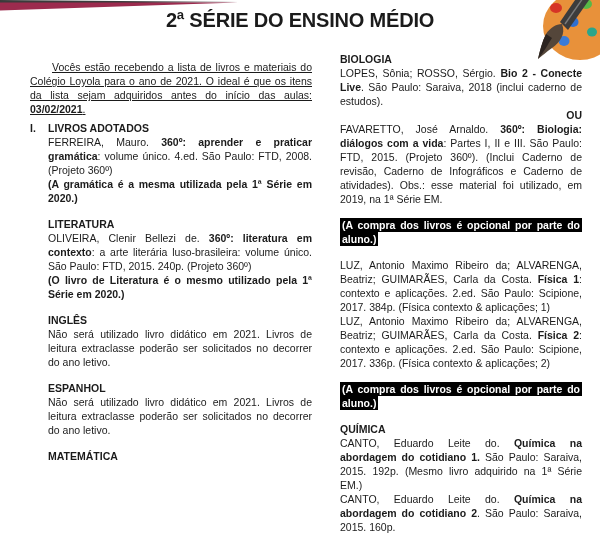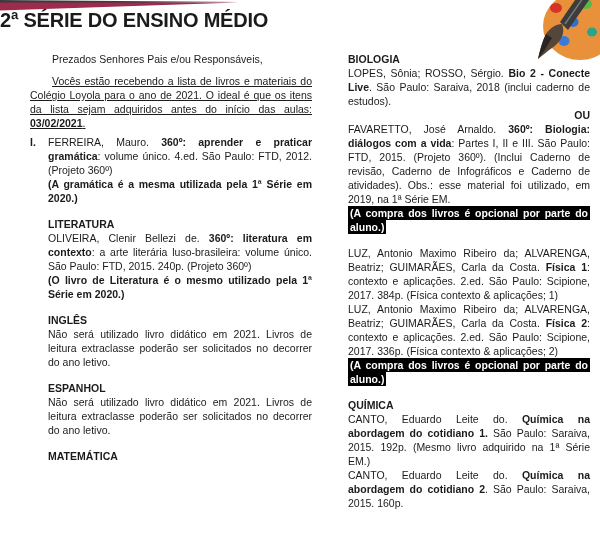--- a/index.html
+++ b/index.html
@@ -4,36 +4,36 @@
 <style>
   html,body{margin:0;padding:0;}
   body{
     width:600px;height:540px;background:#ffffff;position:relative;overflow:hidden;
     font-family:"Liberation Sans",sans-serif;color:#1b1b1b;
   }
   .page{position:absolute;inset:0;}
   .wedge{position:absolute;left:0;top:0;}
   .palette{position:absolute;left:518px;top:-14px;}
   .title{
-    position:absolute;top:9px;left:0;width:100%;
+    position:absolute;top:9px;left:0;width:100%;text-align:center;
     font-size:20px;font-weight:bold;letter-spacing:-0.2px;
   }
   .col{position:absolute;font-size:10.5px;line-height:14px;}
   .col-left{left:30px;top:52px;width:282px;}
-  .col-right{left:348px;top:52px;width:242px;}
+  .col-right{left:340px;top:52px;width:242px;}
   p{margin:0;}
   .just{text-align:justify;}
   .indent{text-indent:22px;}
   .b,.h{font-weight:bold;}
   .h{margin:0;}
   .mt8{margin-top:8px;text-decoration:underline;}
   .sec{margin-top:12px;}
   .adopted{position:relative;padding-left:18px;margin-top:5px;}
   .numeral{position:absolute;left:0;top:0;font-weight:bold;}
-  .bar-wrap{margin-top:0;margin-bottom:8px;text-align:justify;}
+  .bar-wrap{margin-top:12px;margin-bottom:8px;text-align:justify;}
   .bar-inline{
     background:#000;color:#fff;font-weight:bold;
     padding:1px 2px;
     -webkit-box-decoration-break:clone;box-decoration-break:clone;
   }
   .or-sep{text-align:right;font-weight:bold;}
 </style>
 </head>
 <body>
 
@@ -53,28 +53,28 @@
     <ellipse cx="46" cy="55" rx="5.5" ry="5" fill="#3a7bd8"></ellipse>
     <polygon points="68,-2 78,4 50,44 42,36" fill="#3c3c3c"></polygon>
     <line x1="72" y1="2" x2="47" y2="38" stroke="#7a7a7a" stroke-width="1.4"></line>
     <path d="M44,38 C48,48 42,56 34,62 C28,66 24,70 20,73 C22,64 24,56 28,48 C32,42 38,38 44,38 Z" fill="#54463a"></path>
     <path d="M34,52 C30,58 26,66 20,73 C22,64 24,56 28,48 Z" fill="#2c2420"></path>
   </svg>
 
   <div class="title">2ª SÉRIE DO ENSINO MÉDIO</div>
 
   <div class="col col-left">
-    <p class="indent">Prezados Senhores Pais e/ou Responsáveis,</p>
     <p class="indent just mt8"><span>Vocês estão recebendo a lista de livros e materiais do Colégio Loyola para o ano de 2021. O ideal é que os itens da lista sejam adquiridos antes do início das aulas: </span><span class="b">03/02/2021</span><span>.</span></p>
 
     <div class="adopted">
       <span class="numeral">I.</span>
+      <p class="h">LIVROS ADOTADOS</p>
 
       <div>
-        <p class="just"><span>FERREIRA, Mauro. </span><span class="b">360º: aprender e praticar gramática</span><span>: volume único. 4.ed. São Paulo: FTD, 2012. (Projeto 360º)</span></p>
+        <p class="just"><span>FERREIRA, Mauro. </span><span class="b">360º: aprender e praticar gramática</span><span>: volume único. 4.ed. São Paulo: FTD, 2008. (Projeto 360º)</span></p>
         <p class="h just">(A gramática é a mesma utilizada pela 1ª Série em 2020.)</p>
       </div>
 
       <div class="sec">
         <p class="h">LITERATURA</p>
         <p class="just"><span>OLIVEIRA, Clenir Bellezi de. </span><span class="b">360º: literatura em contexto</span><span>: a arte literária luso-brasileira: volume único. São Paulo: FTD, 2015. 240p. (Projeto 360º)</span></p>
         <p class="h just">(O livro de Literatura é o mesmo utilizado pela 1ª Série em 2020.)</p>
       </div>
 
 

